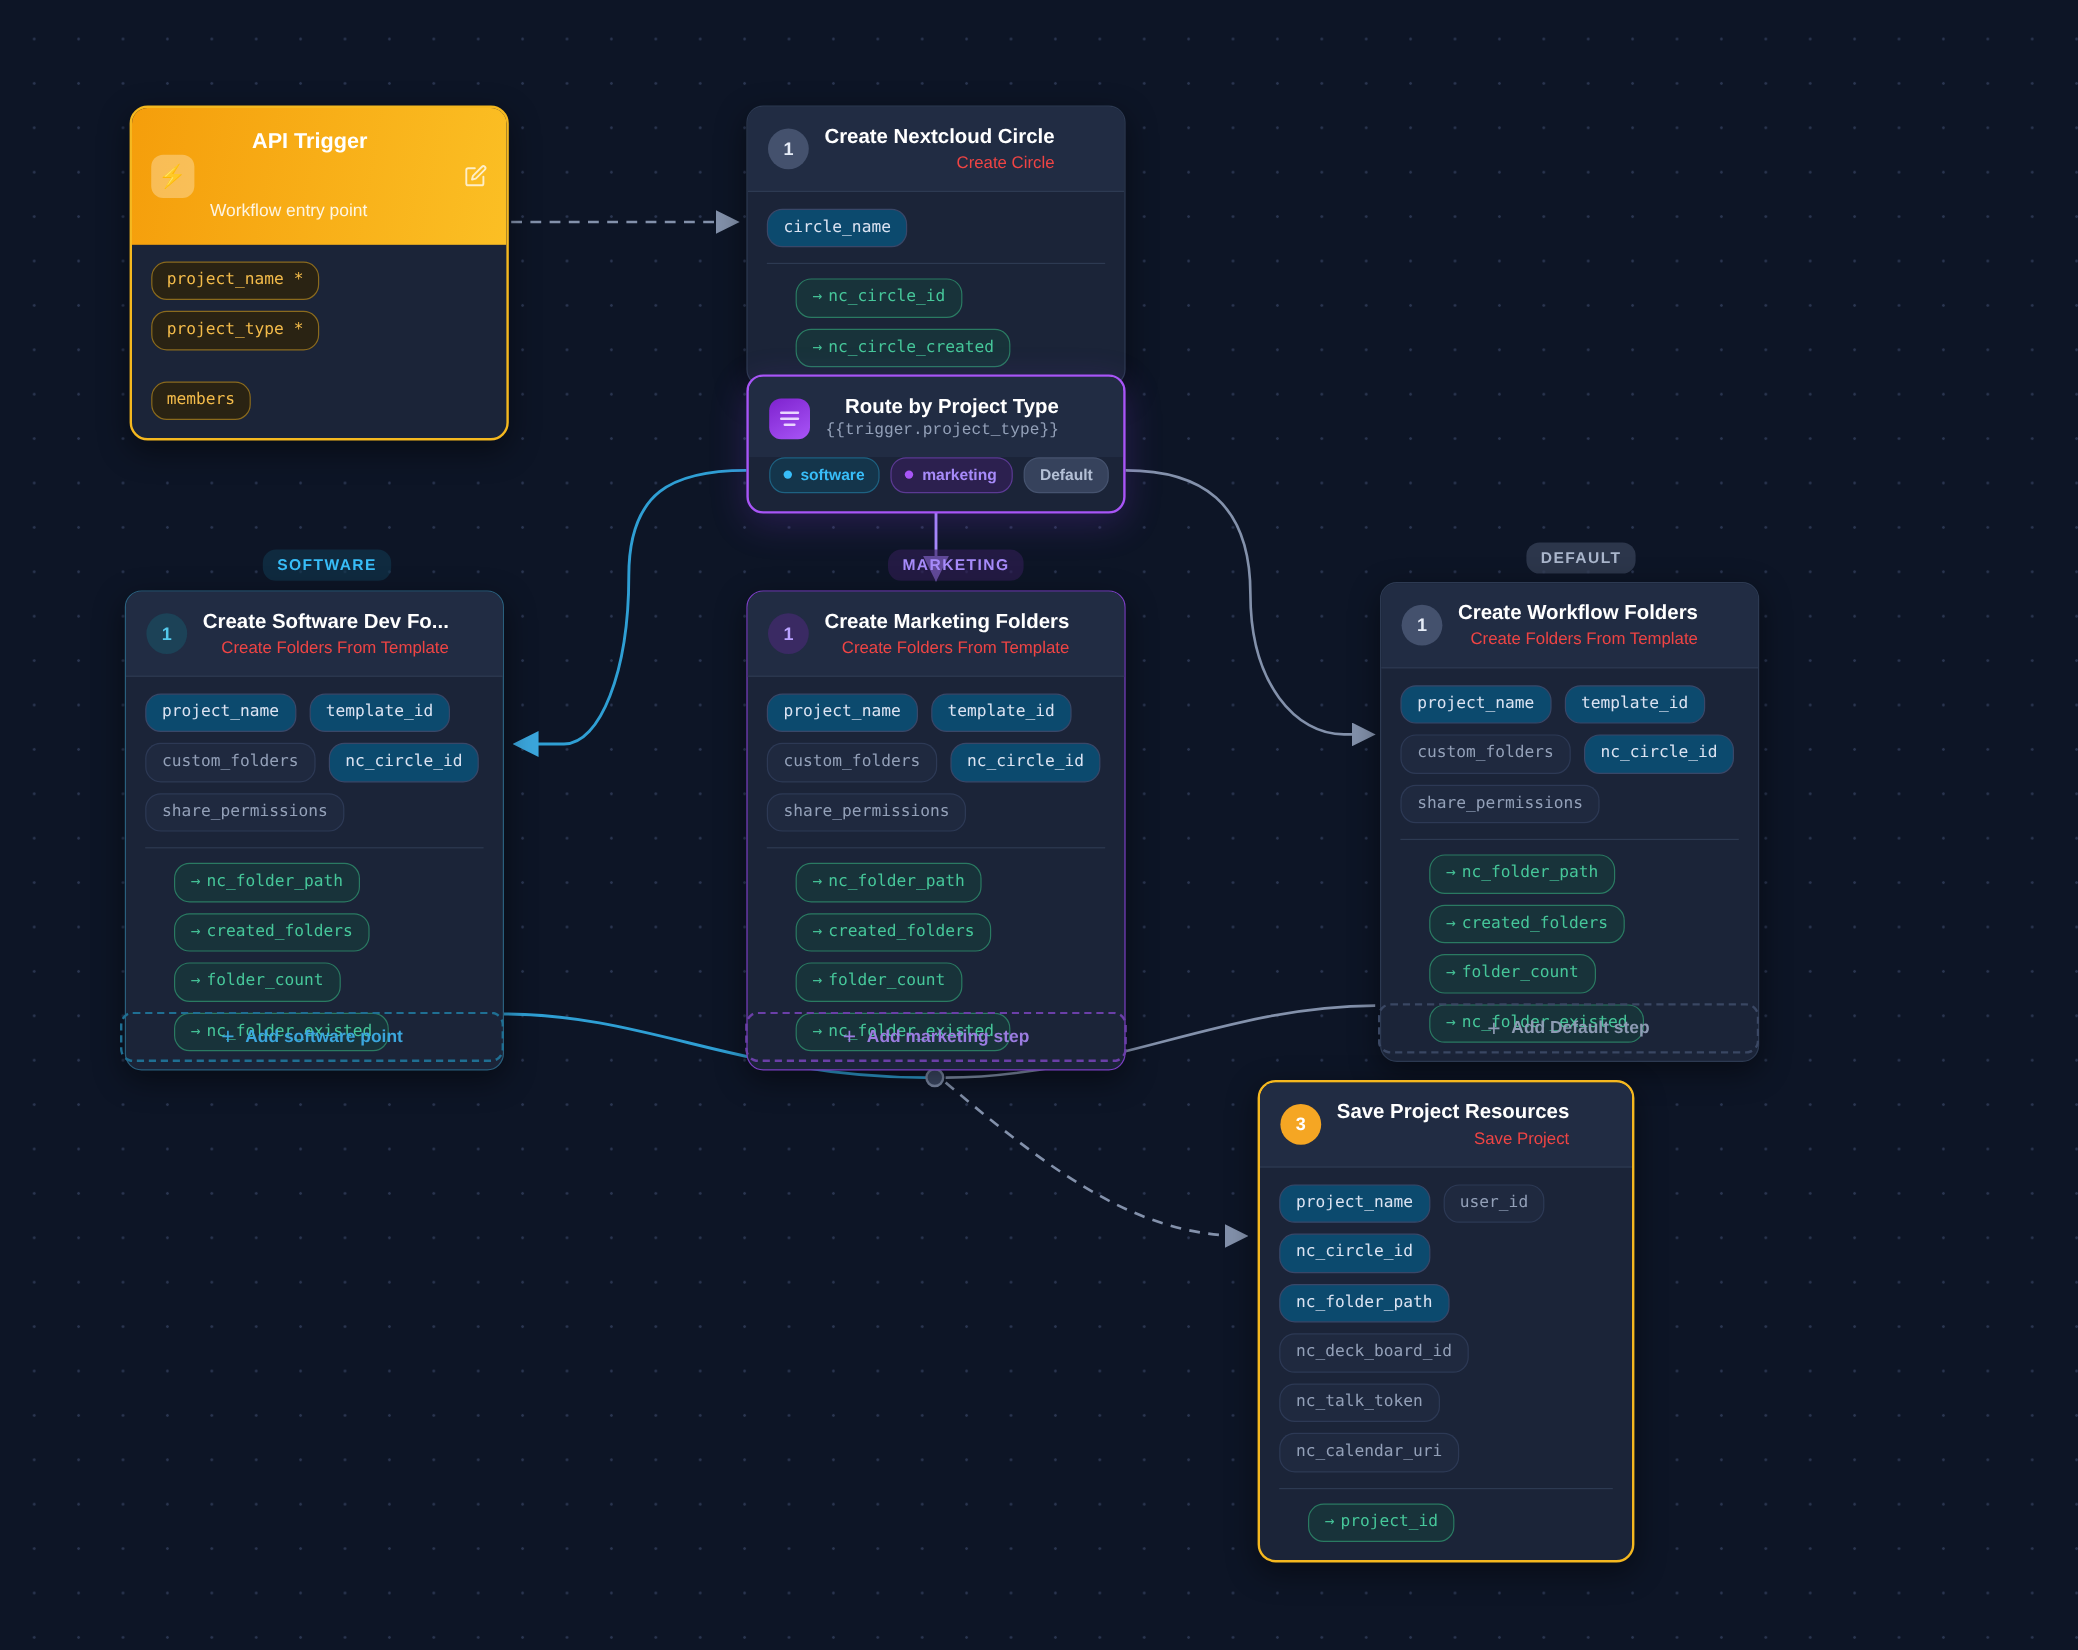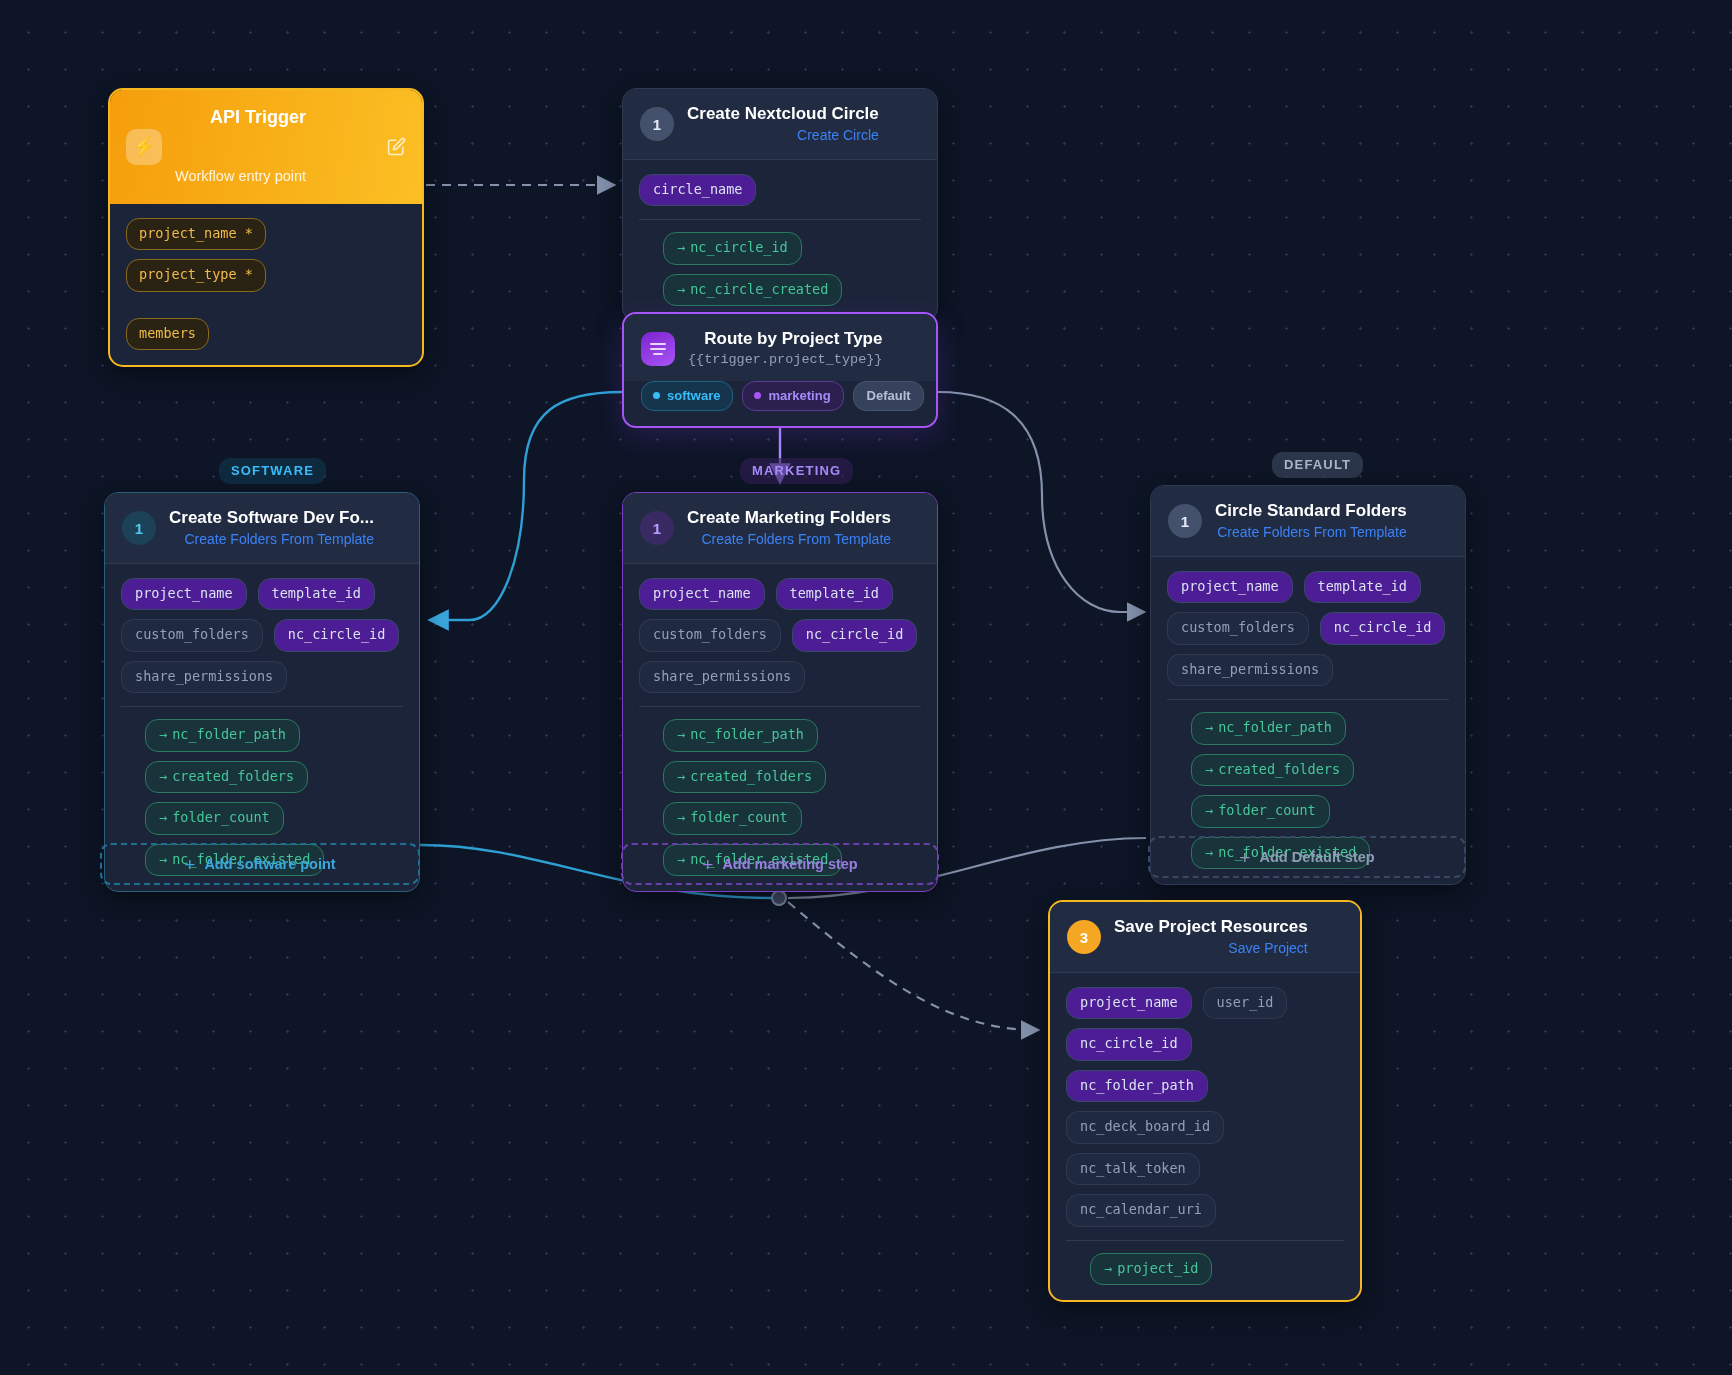--- a/index.html
+++ b/index.html
@@ -42,35 +42,35 @@
   .badge-plain { background: #44516d; color: #e6ecf7; }
   .badge-cyan  { background: #1c4257; color: #54c8ea; }
   .badge-purple{ background: #3a2a63; color: #b9a2ff; }
   .badge-orange{ background: #f5a623; color: #ffffff; }
   .head-txt { min-width: 0; text-align: right; }
   .n-title {
     font-size: 17px; font-weight: bold; color: #ffffff;
     line-height: 1.18; white-space: nowrap;
   }
   .n-sub {
-    font-size: 14px; color: #3b82f6; line-height: 1.35; margin-top: 2px;
+    font-size: 14px; color: #ef4444; line-height: 1.35; margin-top: 2px;
     white-space: nowrap;
   }
   .n-sub.mono { font-family: Liberation Mono, monospace; font-size: 13.5px; color: #93a0b8; }
   .edit-ico { margin-left: auto; color: rgba(255,255,255,.75); flex: 0 0 auto; }
 
   .node-body { padding: 14px 16px 15px 16px; }
   .pill-row { display: flex; flex-wrap: wrap; gap: 9px 11px; align-items: center; }
   .pill {
     font-family: "DejaVu Sans Mono", monospace;
     font-size: 13.5px; line-height: 1;
     padding: 8px 13px 9px 13px; border-radius: 13px;
     white-space: nowrap;
   }
-  .pill-in      { background: #4c1d95; color: #dbe3f2; border: 1px solid #394768; }
+  .pill-in      { background: #0c4a6e; color: #dbe3f2; border: 1px solid #394768; }
   .pill-in.dim  { background: rgba(42,53,80,.34); color: #93a0b8; border-color: rgba(57,71,104,.55); }
   .pill-out {
     background: rgba(22,70,62,.45); color: #46c79a; border: 1px solid #2a7a62; margin-left: 24px;
   }
   .pill-out .arr { margin-right: 5px; opacity: .95; }
   .divider { height: 1px; background: #2d3a52; margin: 13px 0 12px 0; }
 
   
   #node-trigger {
     left: 108px; top: 88px; width: 316px;
@@ -335,21 +335,21 @@
     <span class="plus">+</span>
     <span>Add marketing step</span>
   </div>
 
   <div class="branch-label" id="lbl-default">DEFAULT</div>
 
   <div class="node" id="node-std">
     <div class="node-head">
       <div class="badge badge-plain">1</div>
       <div class="head-txt">
-        <div class="n-title">Circle Standard Folders</div>
+        <div class="n-title">Create Workflow Folders</div>
         <div class="n-sub">Create Folders From Template</div>
       </div>
     </div>
     <div class="node-body">
       <div class="pill-row">
         <span class="pill pill-in">project_name</span>
         <span class="pill pill-in">template_id</span>
         <span class="pill pill-in dim">custom_folders</span>
         <span class="pill pill-in">nc_circle_id</span>
         <span class="pill pill-in dim">share_permissions</span>

